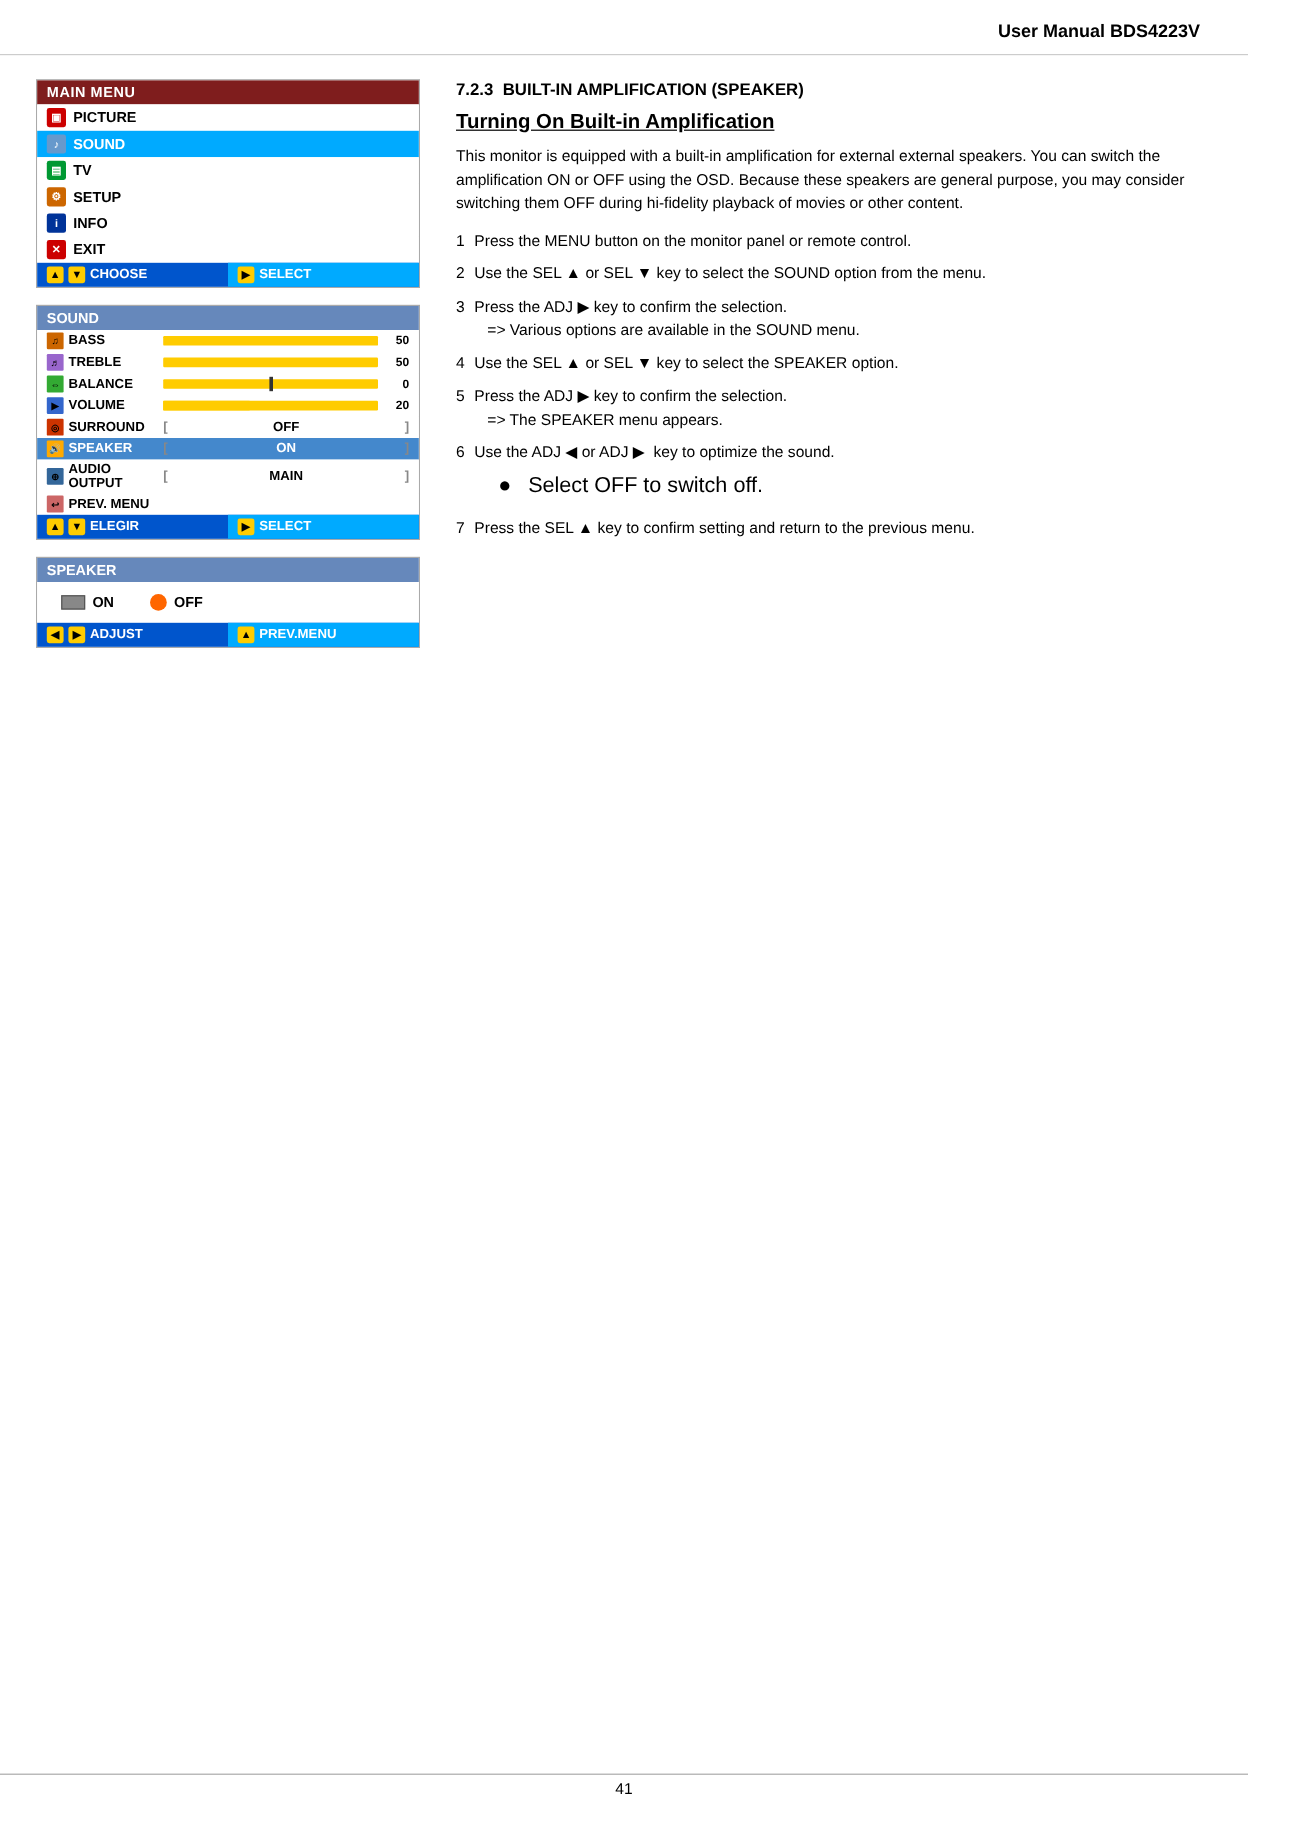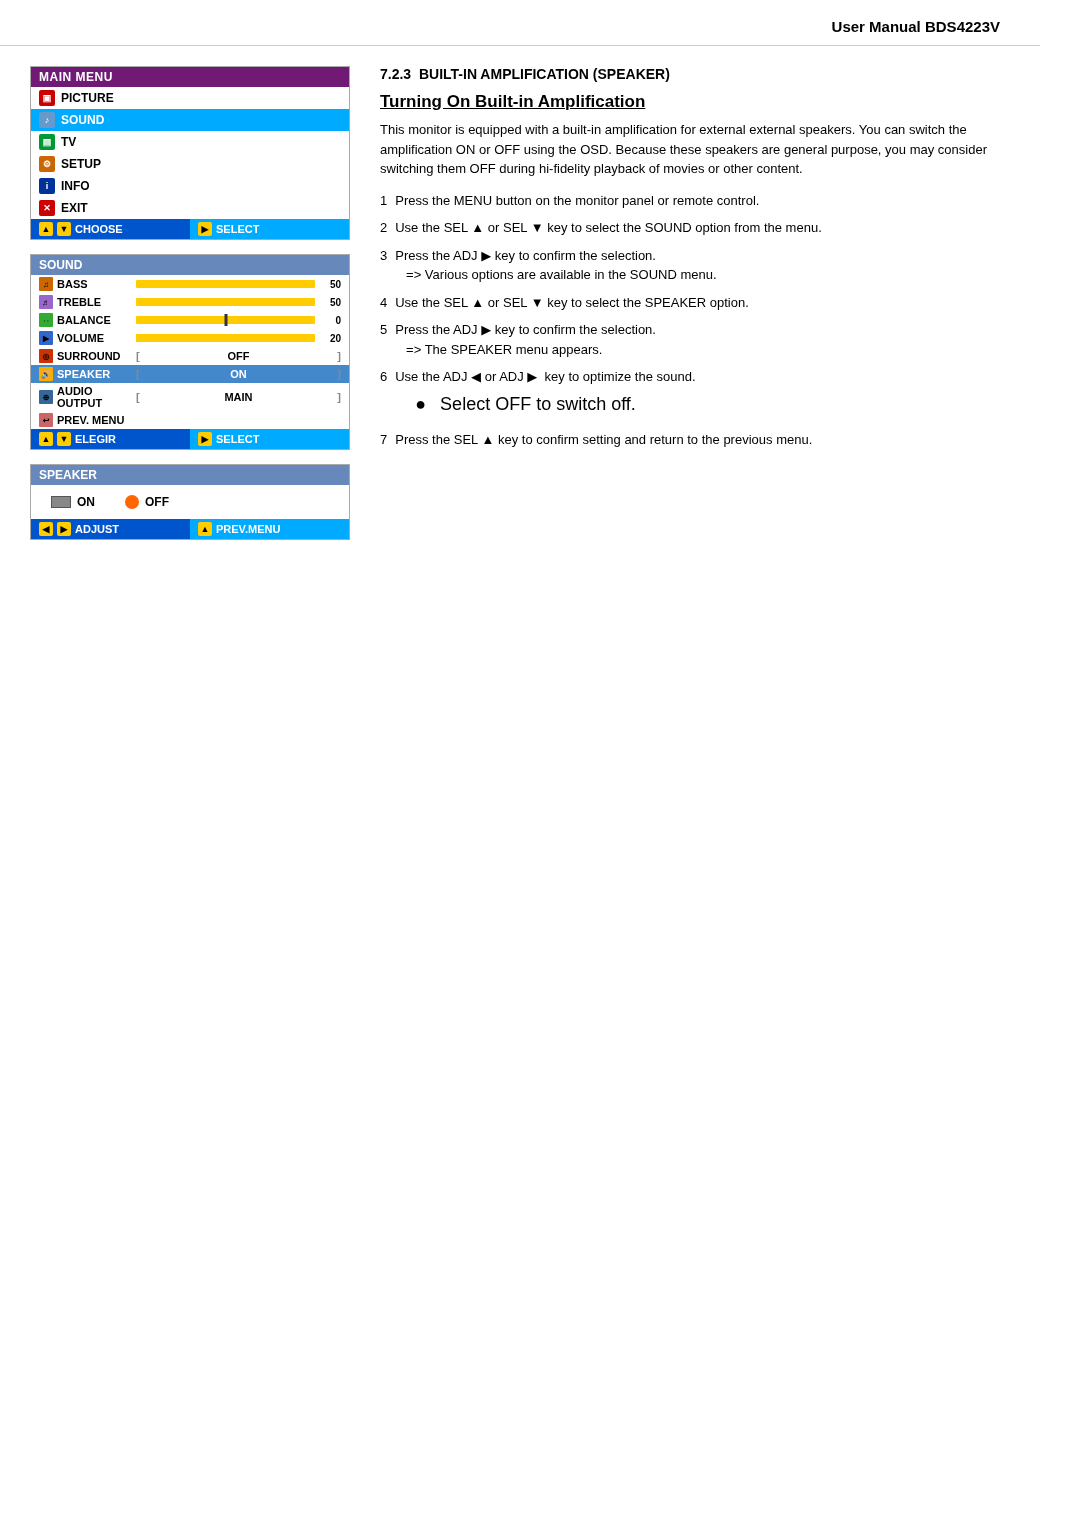--- a/index.html
+++ b/index.html
@@ -45,21 +45,21 @@
     }
 
     
     .osd-panel {
       border: 1px solid #aaa;
       margin-bottom: 14px;
       font-size: 12px;
     }
 
     .osd-title-bar {
-      background: #701a75;
+      background: #7f1d1d;
       color: #fff;
       font-weight: bold;
       padding: 3px 8px;
       font-size: 12px;
       letter-spacing: 0.5px;
     }
 
     .osd-menu-item {
       display: flex;
       align-items: center;
@@ -613,14 +613,18 @@
         <li>
           <span class="list-num">7</span>
           <span class="list-content">Press the SEL ▲ key to confirm setting and return to the previous menu.</span>
         </li>
       </ol>
 
     </div>
 
   </div>
 
+  <div class="page-footer">
+    <div class="footer-line"></div>
+    <div class="page-number">41</div>
+  </div>
 
 </div>
 
 </body></html>

